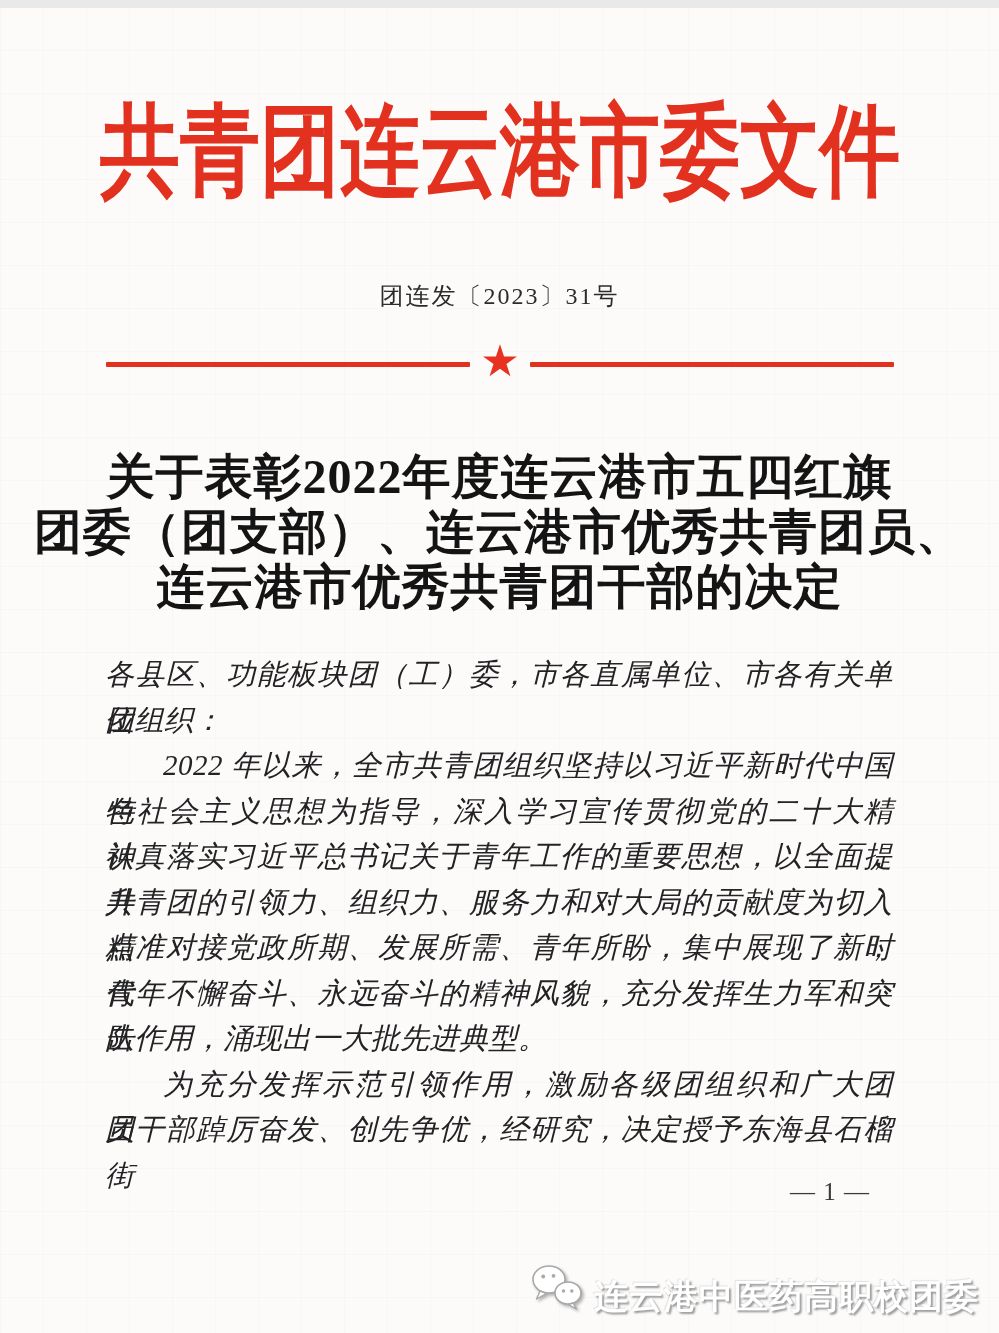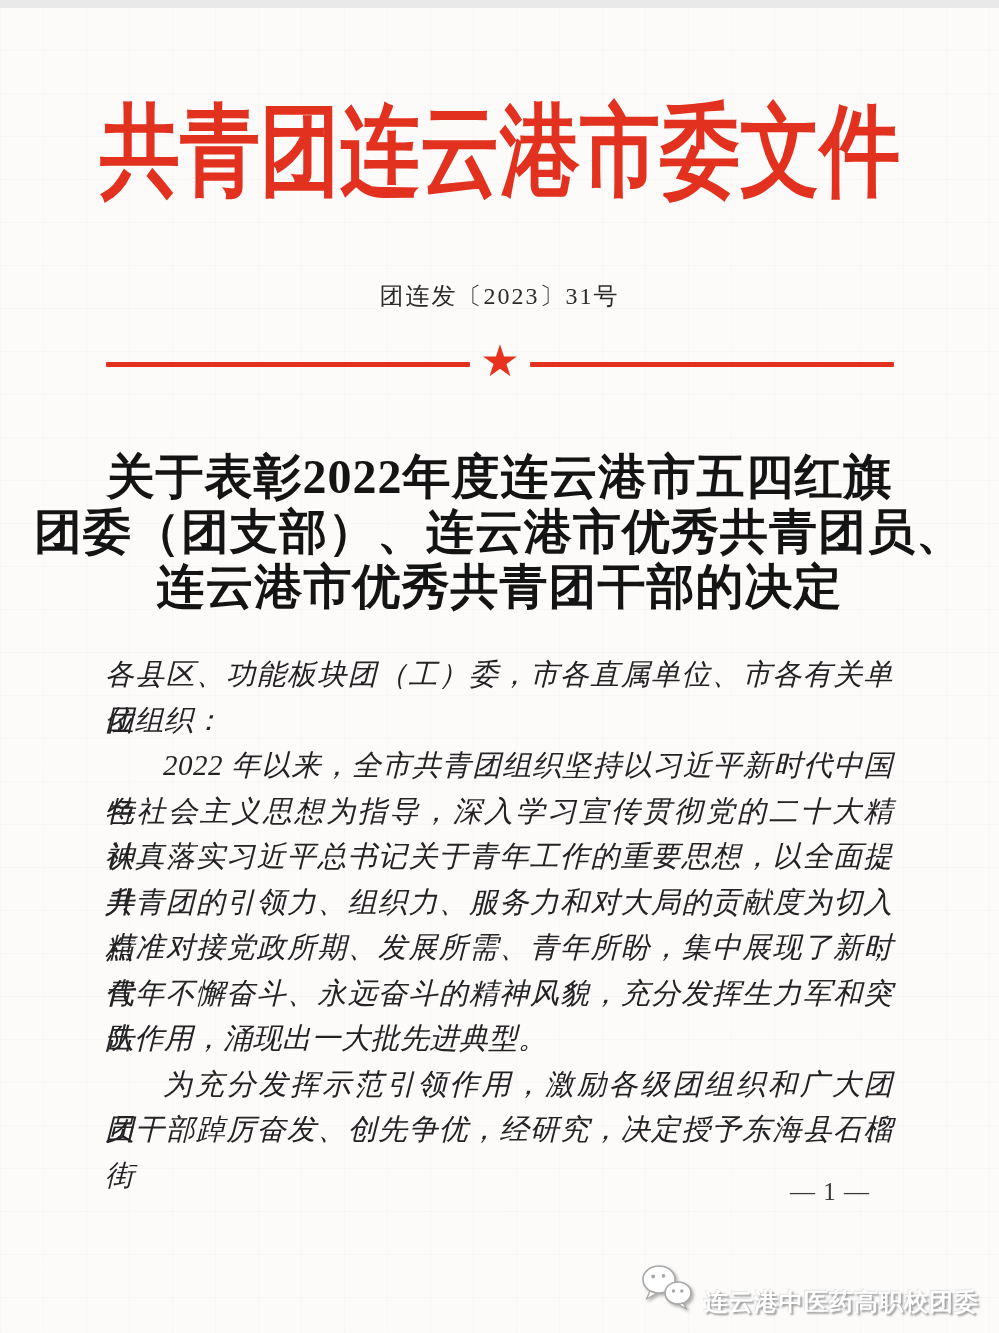--- a/index.html
+++ b/index.html
@@ -86,21 +86,21 @@
   }
   .wechat-watermark {
     position:absolute; right:20px; bottom:26px;
     display:flex; align-items:flex-end; gap:9px;
   }
   .wechat-watermark svg {
     filter:drop-shadow(2px 2px 1.5px #b2b2b2);
   }
   .wechat-watermark .account {
     font-family:"Liberation Sans","DejaVu Sans",sans-serif;
-    font-size:24px; line-height:1.1;
+    font-size:34px; line-height:1.1;
     font-weight:bold;
     color:#ffffff;
     letter-spacing:1px;
     text-shadow:2px 2px 2px #9c9c9c, -1px -1px 1px #e2e2e2;
     white-space:nowrap;
   }
   .scan-edge {
     position:absolute; left:0; right:0; bottom:0; height:4px;
     background:linear-gradient(90deg, rgba(100,100,100,0.05), rgba(100,100,100,0.14) 40%, rgba(100,100,100,0.05));
   }

